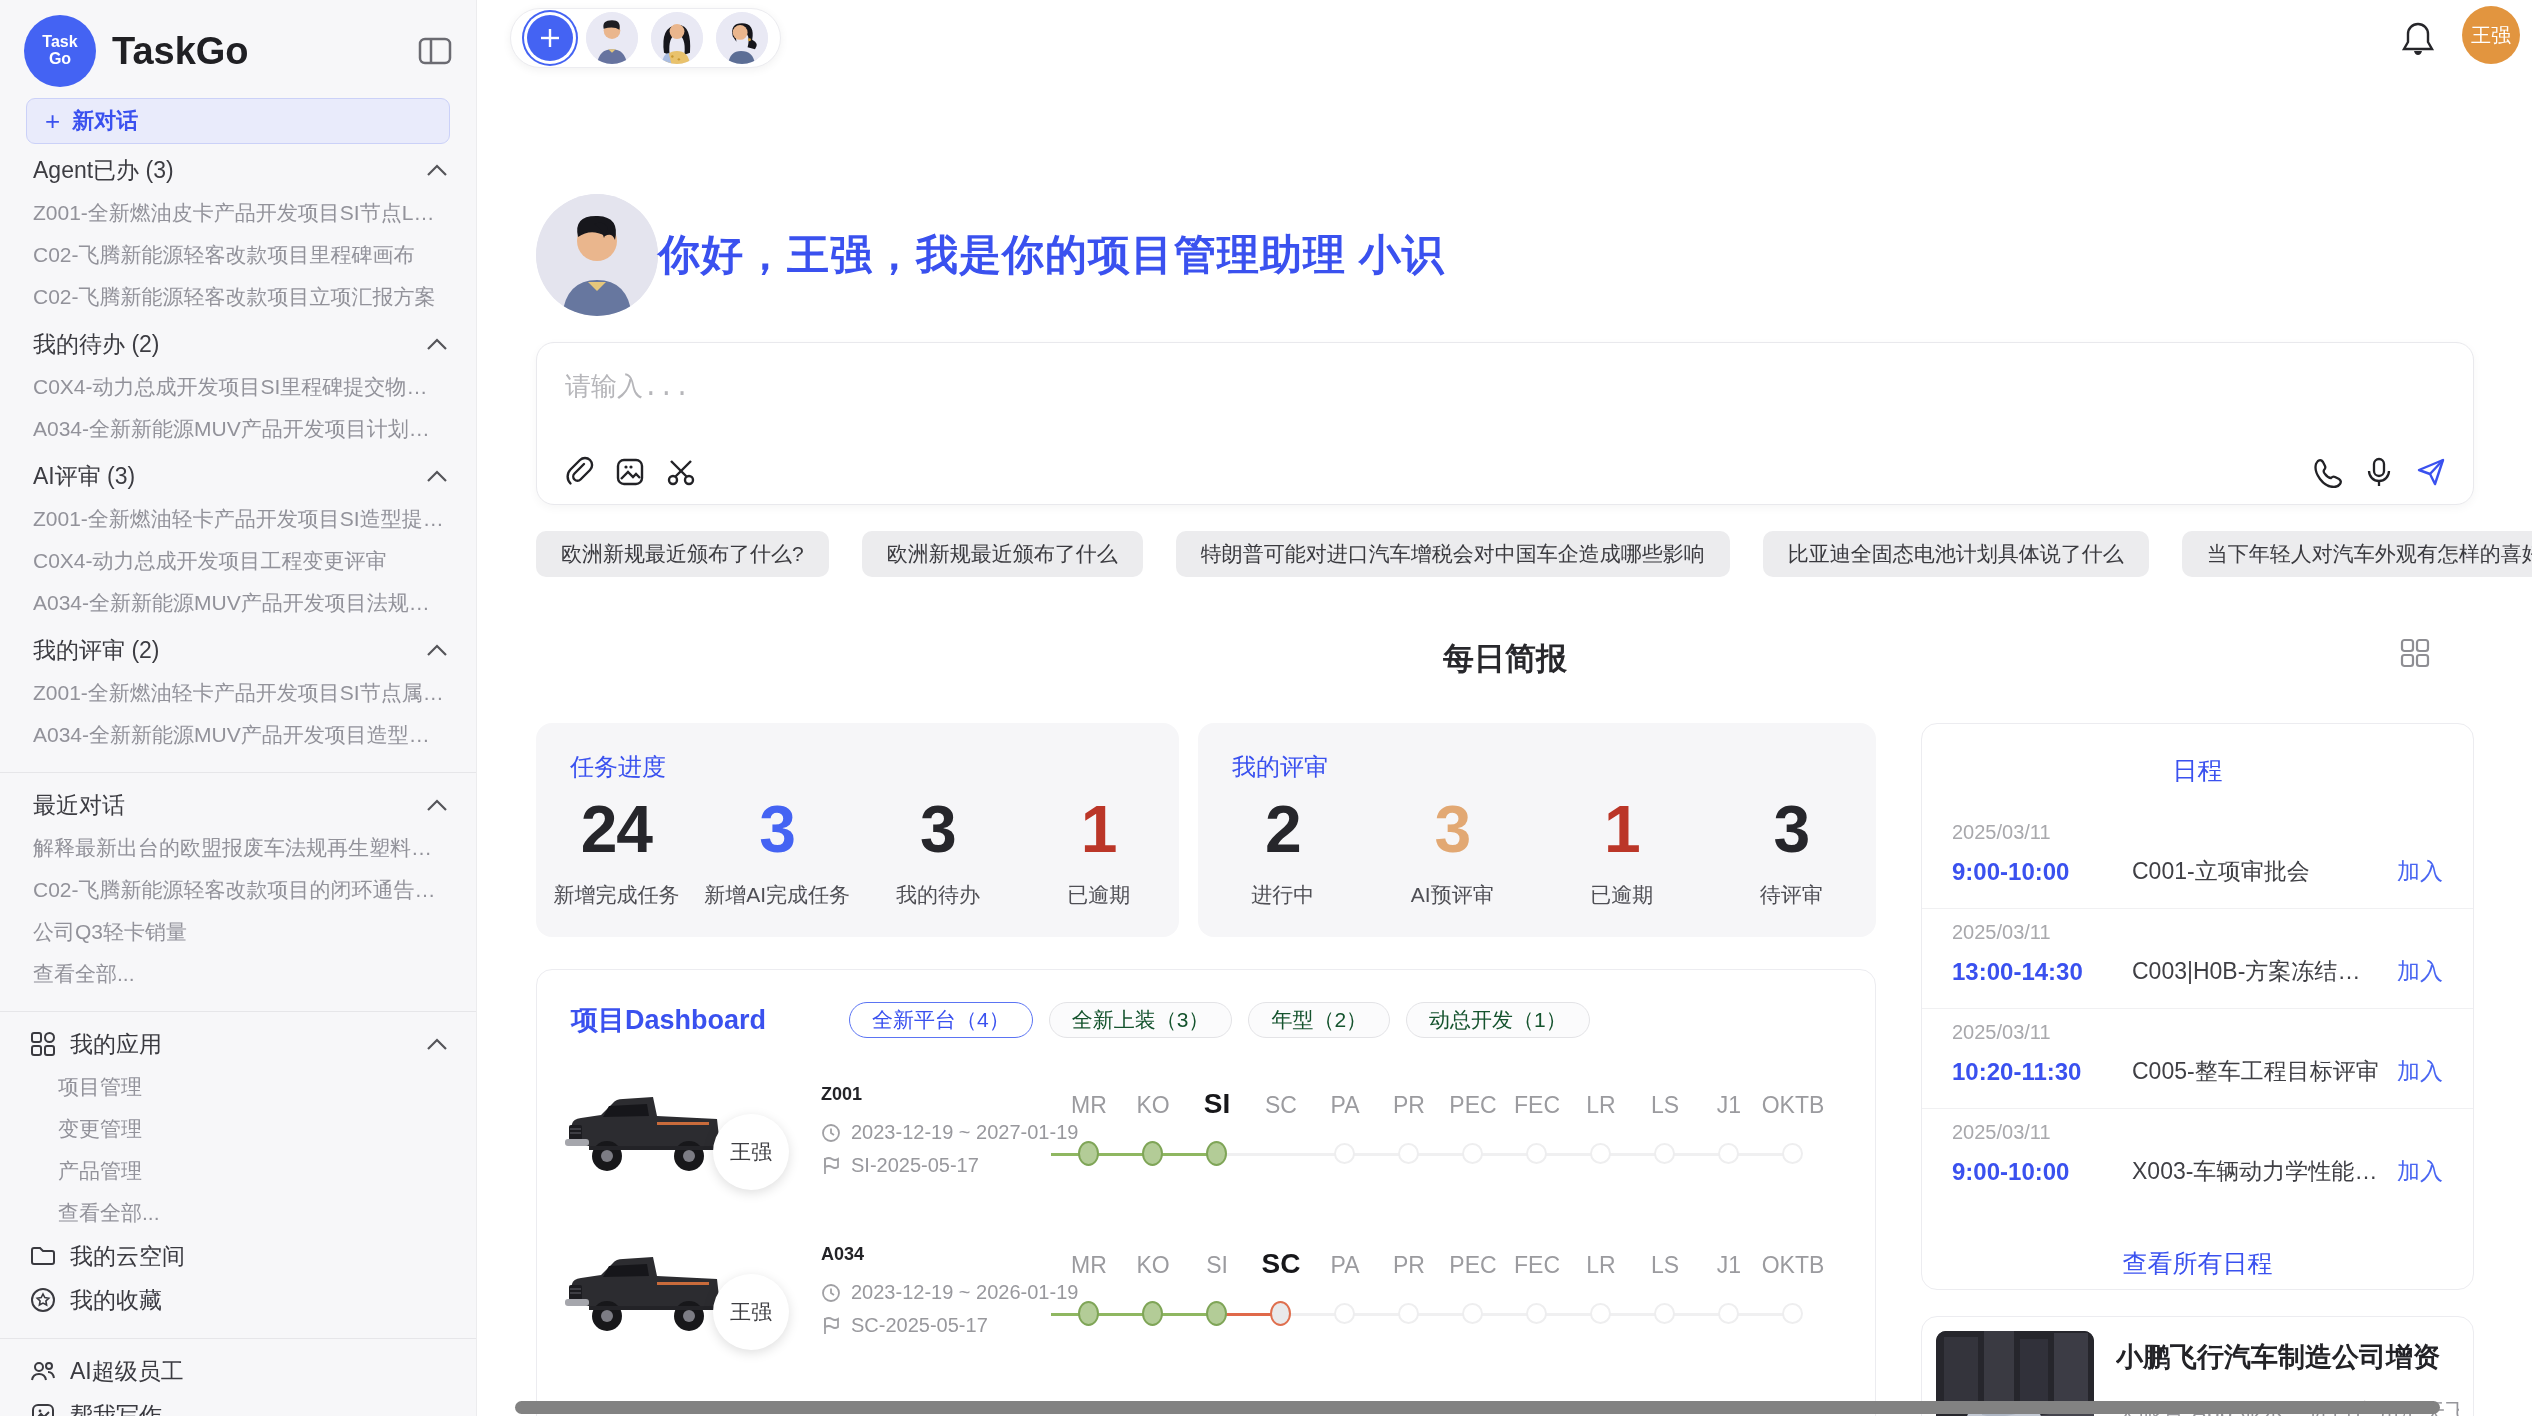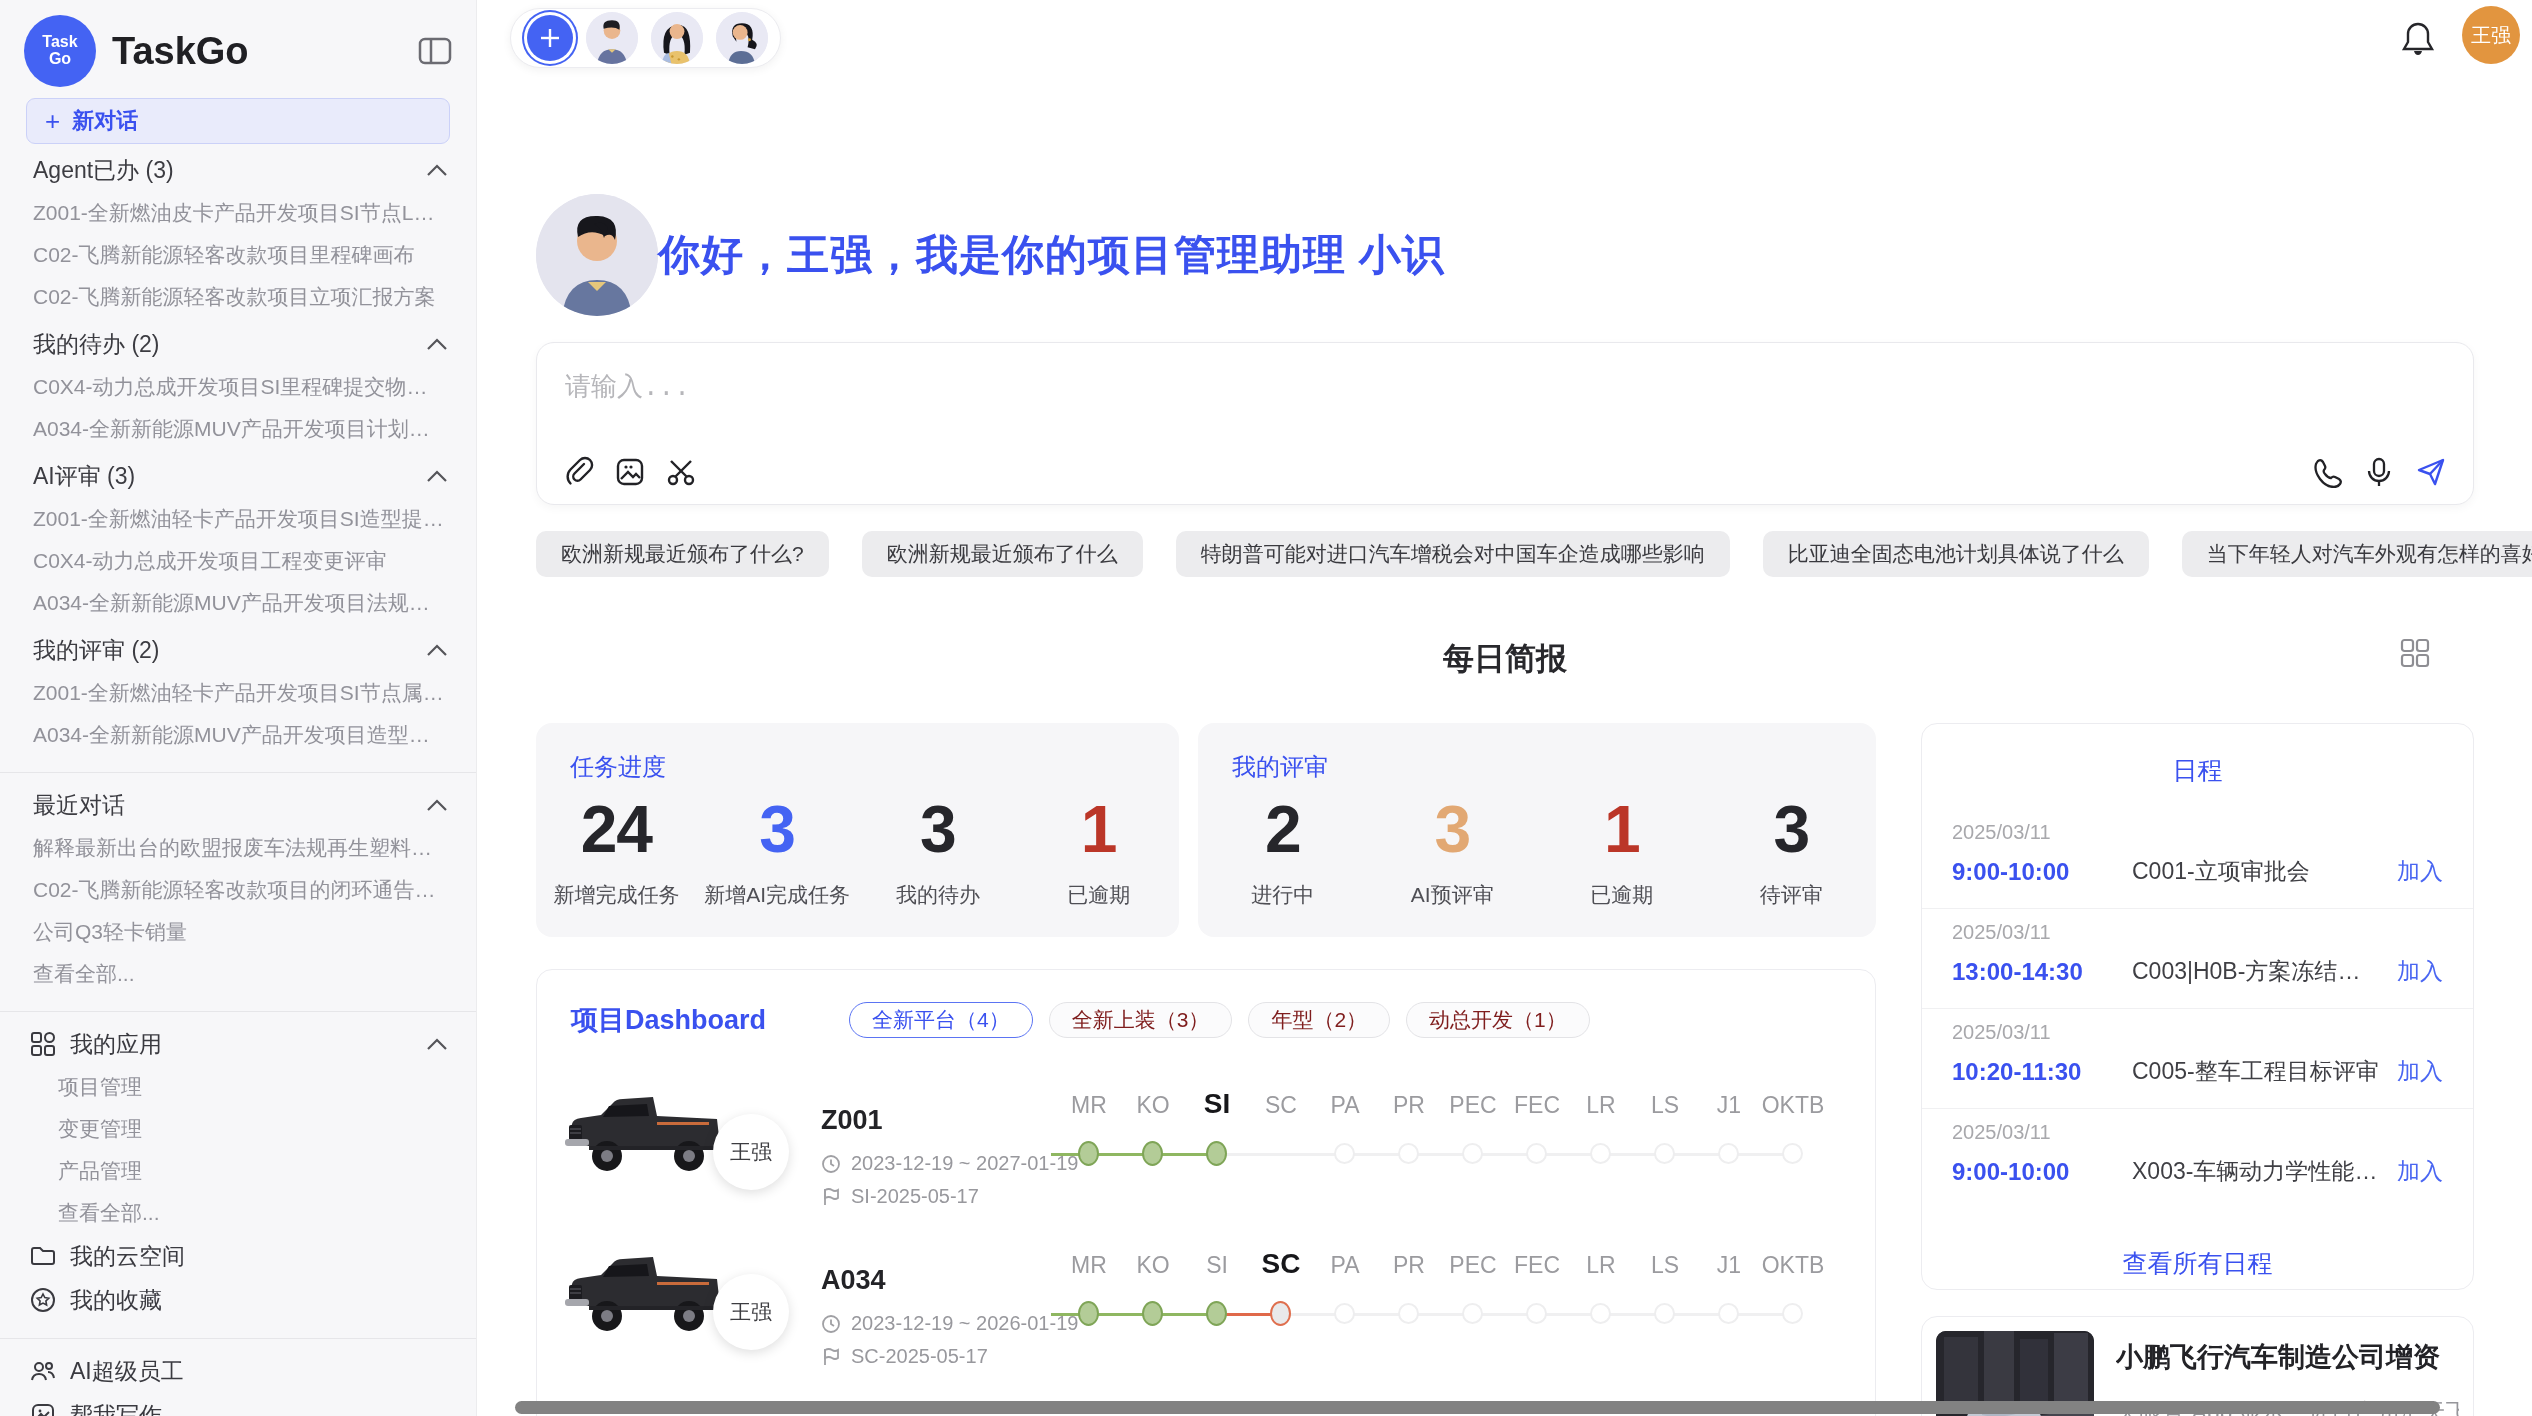--- a/index.html
+++ b/index.html
@@ -83,31 +83,31 @@
   .stat-value { font-size:66px; font-weight:700; color:#26262b; letter-spacing:-1px; }
   .stat-value.blue { color:#4463f3; } .stat-value.red { color:#bb3628; } .stat-value.orange { color:#e2a873; }
   .stat-label { margin-top:14px; font-size:21px; color:#4f4f55; }
 
   .dash-card { position:absolute; left:59px; top:969px; width:1340px; height:620px;
     border:1px solid #ececf0; border-radius:16px; background:#fff; overflow:hidden; }
   .dash-header { display:flex; align-items:center; padding:30px 34px 0 34px; height:70px; }
   .dash-title { font-size:27px; font-weight:700; color:#3a51ef; width:248px; }
   .dash-tabs { display:flex; gap:16px; margin-left:30px; }
   .tab-pill { height:36px; border-radius:18px; border:1px solid #e3e3e6; background:#fbfbfc;
-    color:#7f1d1d; font-size:21px; display:flex; align-items:center; padding:0 22px;
+    color:#14532d; font-size:21px; display:flex; align-items:center; padding:0 22px;
     cursor:pointer; white-space:nowrap; }
   .tab-pill.active { border-color:#5b74f3; color:#3a51ef; background:#fff; }
   .proj-rows { margin-top:30px; }
   .proj-row { position:relative; height:160px; }
   .truck { position:absolute; left:24px; top:8px; width:170px; height:106px; }
   .owner-badge { position:absolute; left:176px; top:44px; width:76px; height:76px; border-radius:50%;
     background:#fff; box-shadow:0 3px 12px rgba(0,0,0,.13); display:flex; align-items:center;
     justify-content:center; font-size:21px; color:#3c3c40; }
   .proj-info { position:absolute; left:284px; top:14px; }
-  .proj-name { font-size:27px; font-weight:700; color:#232327;margin-top:21px; }
+  .proj-name { font-size:18px; font-weight:700; color:#232327; }
   .proj-meta { display:flex; align-items:center; gap:10px; margin-top:16px;
     font-size:20px; color:#98989d; }
   .proj-meta + .proj-meta { margin-top:10px; }
   .meta-ic { width:20px; height:20px; }
   .ms-track { position:absolute; left:520px; top:22px; width:800px; height:100px; }
   .ms-label { position:absolute; top:0; width:64px; text-align:center; font-size:23px; color:#9b9b9f; }
   .ms-label.current { color:#17171a; font-weight:700; font-size:28px; top:-4px; }
   .seg { position:absolute; top:61px; height:3px; }
   .seg-done { background:#8fb761; } .seg-todo { background:#f0f0f1; } .seg-overdue { background:#e0694a; }
   .ms-dot { position:absolute; border-radius:50%; z-index:2; }

